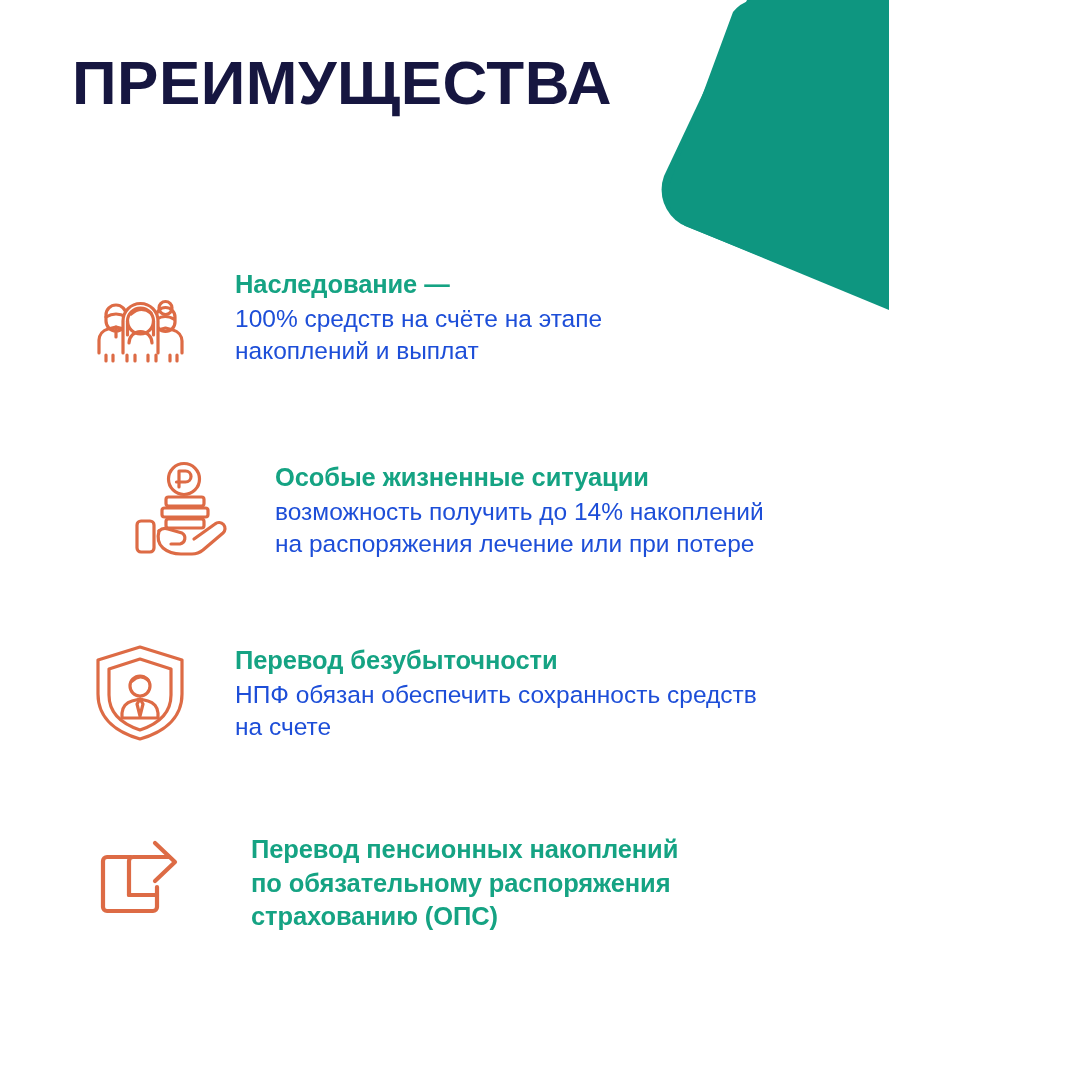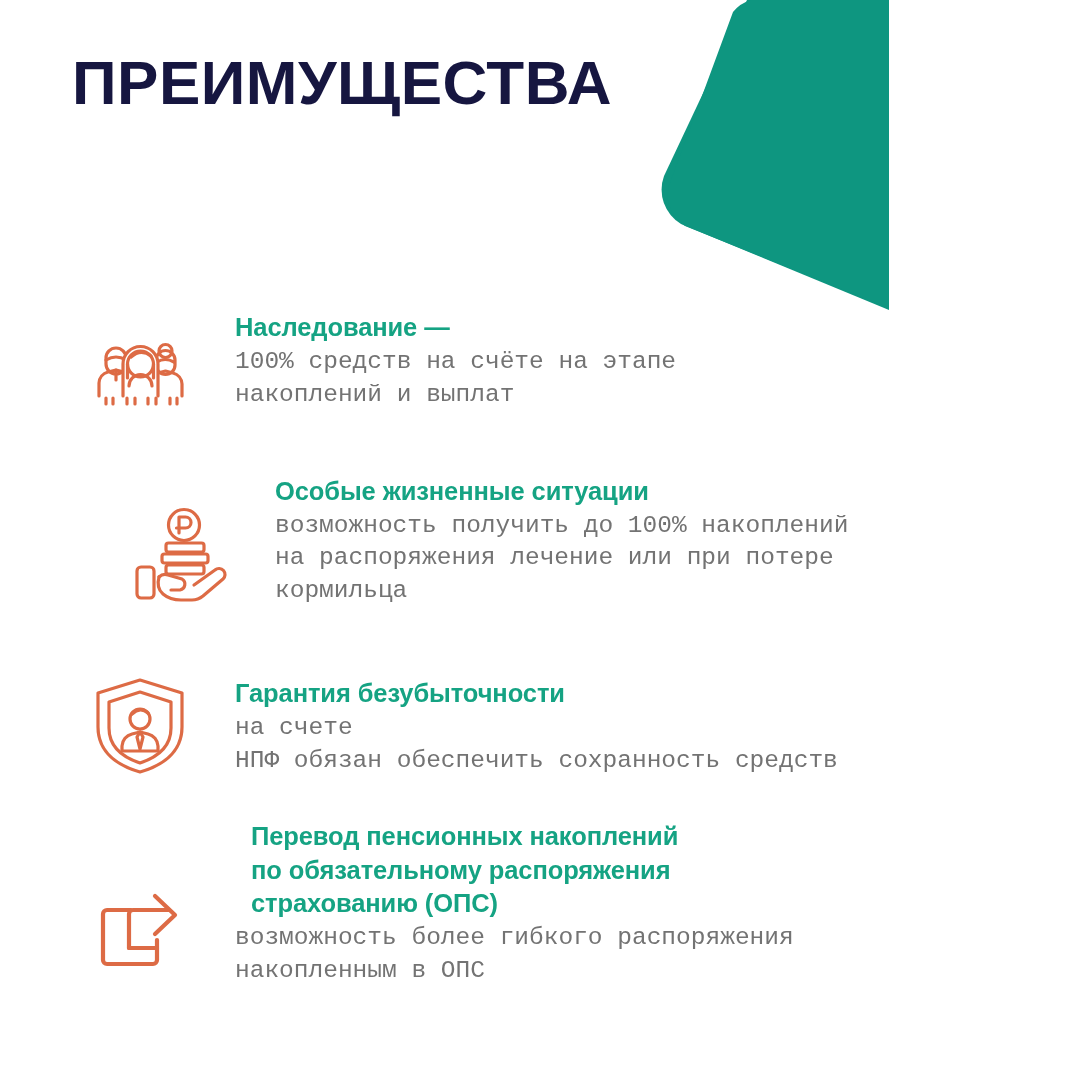--- a/index.html
+++ b/index.html
@@ -56,21 +56,21 @@
   
   .benefits {
     position: absolute;
     left: 0;
     top: 222px;
     width: 1080px;
   }
 
   .benefit-row {
     display: flex;
-    align-items: flex-end;
+    align-items: center;
     width: 100%;
     box-sizing: border-box;
     padding-left: 80px;
     padding-right: 40px;
   }
 
   .benefit-row + .benefit-row {
     margin-top: 0;
   }
 
@@ -101,26 +101,26 @@
     color: #15A383;
     font-weight: 700;
     font-size: 25.5px;
     line-height: 1.33;
     letter-spacing: -0.1px;
     margin: 0 0 1px 0;
     font-family: "Liberation Sans", "DejaVu Sans", sans-serif;
   }
 
   .benefit-body {
-    color: #737373;
+    color: #1d4ed8;
     font-weight: 400;
     font-size: 24.5px;
     line-height: 1.34;
     margin: 0;
-    font-family: Liberation Mono, monospace;
+    font-family: Liberation Sans, sans-serif;
   }
   .benefit-body .ln { display: block; }
   .benefit-heading .ln { display: block; margin-left: 16px; }
 </style>
 </head>
 <body>
 
 <div class="slide">
 
   <div class="corner-shape">
@@ -187,23 +187,22 @@
 
           <rect x="9" y="64" width="17" height="31" rx="4"></rect>
 
           <path d="M31 74 a9 9 0 0 1 9 -2 l14 4 a6 6 0 0 1 -2 11 h-9"></path>
           <path d="M31 74 q-3 11 4 17 q7 6 18 6 h11 q6 0 11 -4 l20 -17 a6 6 0 0 0 -8 -9 L66 82"></path>
         </svg>
       </div>
       <div class="benefit-text">
         <div class="benefit-heading">Особые жизненные ситуации</div>
         <div class="benefit-body">
-          <span class="ln">возможность получить до 100% накоплений</span>
+          <span class="ln">возможность получить до 14% накоплений</span>
           <span class="ln">на распоряжения лечение или при потере</span>
-          <span class="ln">кормильца</span>
         </div>
       </div>
     </div>
 
     <div class="benefit-row row-3">
       <div class="benefit-icon">
         <svg width="100" height="102" viewBox="0 0 100 102" fill="none" stroke="#DD6B45" stroke-width="3.2" stroke-linecap="round" stroke-linejoin="round" xmlns="http://www.w3.org/2000/svg">
 
           <path d="M50 5 L92 18 v34 c0 26 -21 39 -42 45 C29 91 8 78 8 52 V18 Z"></path>
 
@@ -211,24 +210,24 @@
 
           <circle cx="50" cy="44" r="10"></circle>
           <path d="M42 39 q8 -8 16 -1"></path>
 
           <path d="M32 76 v-5 a13 13 0 0 1 10 -12 l8 -2 l8 2 a13 13 0 0 1 10 12 v5 z"></path>
 
           <path d="M50 57 l-3 5 l3 12 l3 -12 z"></path>
         </svg>
       </div>
       <div class="benefit-text">
-        <div class="benefit-heading">Гарантия безубыточности</div>
+        <div class="benefit-heading">Перевод безубыточности</div>
         <div class="benefit-body">
+          <span class="ln">НПФ обязан обеспечить сохранность средств</span>
           <span class="ln">на счете</span>
-          <span class="ln">НПФ обязан обеспечить сохранность средств</span>
         </div>
       </div>
     </div>
 
     <div class="benefit-row row-4">
       <div class="benefit-icon">
         <svg width="94" height="88" viewBox="0 0 94 88" fill="none" stroke="#DD6B45" stroke-width="4.2" stroke-linecap="round" stroke-linejoin="round" xmlns="http://www.w3.org/2000/svg">
 
           <path d="M38 18 H14 a4 4 0 0 0 -4 4 v46 a4 4 0 0 0 4 4 h46 a4 4 0 0 0 4 -4 V48"></path>
 
@@ -237,21 +236,17 @@
           <path d="M62 4 L82 23 L62 42"></path>
           <path d="M36 56 h28"></path>
         </svg>
       </div>
       <div class="benefit-text">
         <div class="benefit-heading">
           <span class="ln">Перевод пенсионных накоплений</span>
           <span class="ln">по обязательному распоряжения</span>
           <span class="ln">страхованию (ОПС)</span>
         </div>
-        <div class="benefit-body">
-          <span class="ln">возможность более гибкого распоряжения</span>
-          <span class="ln">накопленным в ОПС</span>
-        </div>
       </div>
     </div>
 
   </div>
 </div>
 
 </body></html>

